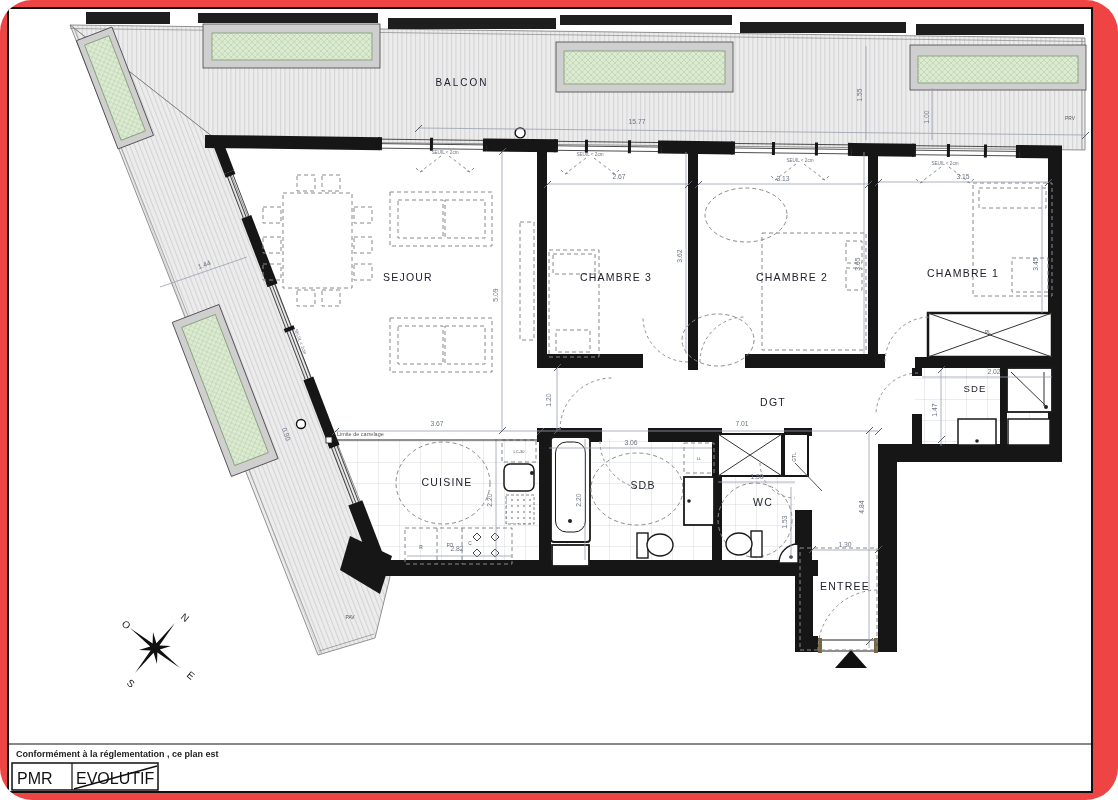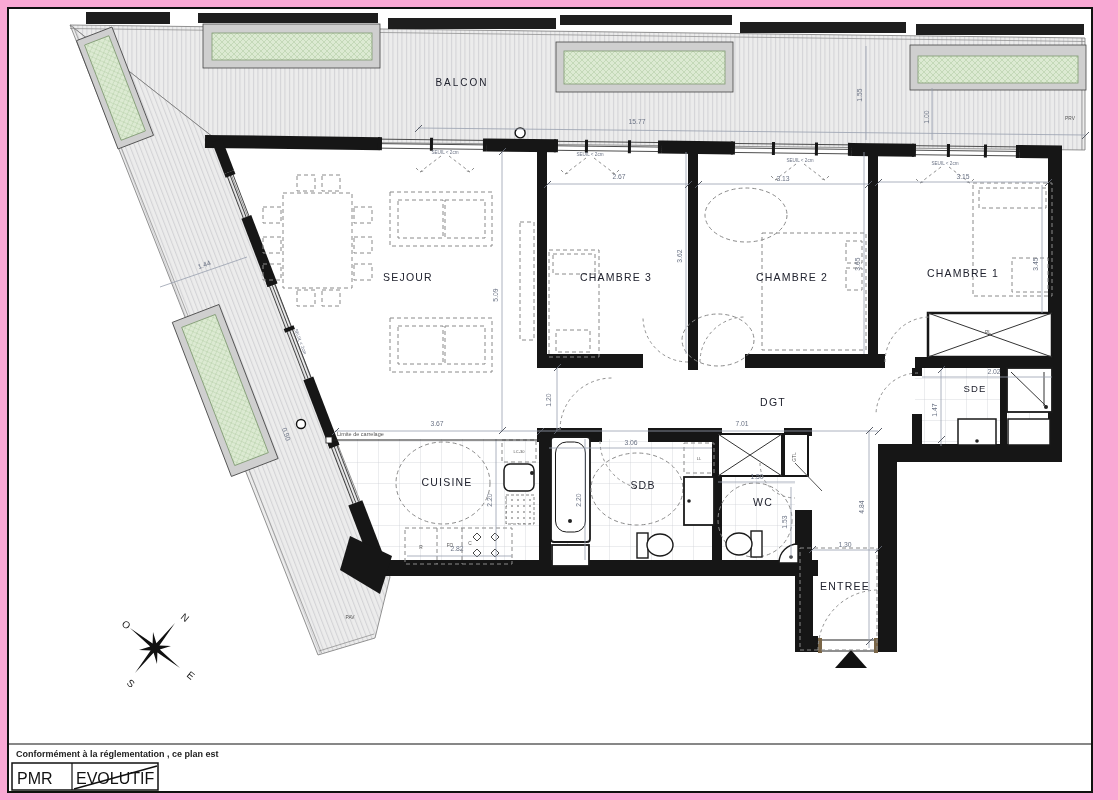--- a/index.html
+++ b/index.html
@@ -1,16 +1,16 @@
 <!DOCTYPE html>
 <html><head>
 <meta charset="utf-8">
 <style>
   html,body{margin:0;padding:0;background:#fff;}
-  #page{position:relative;width:1118px;height:800px;background:#f9a8d4;overflow:hidden;}
+  #page{position:relative;width:1118px;height:800px;background:#ef4444;overflow:hidden;border-radius:32px;}
   svg{display:block;}
   svg text{font-family:"Liberation Sans","DejaVu Sans",sans-serif;}
   .room{font-size:10.5px;fill:#20222e;letter-spacing:1.2px;}
   .balclab{font-size:10px;fill:#20222e;letter-spacing:2px;}
   .dim{font-size:6.8px;fill:#6b7385;}
   .tiny{font-size:4.8px;fill:#555;}
   .seuil{font-size:4.6px;fill:#6b7385;}
   .wall{fill:#161616;}
   .fx{fill:#fff;stroke:#1a1a1a;}
   .dash{fill:none;stroke:#8a8a8a;stroke-width:1;stroke-dasharray:4 3;}

